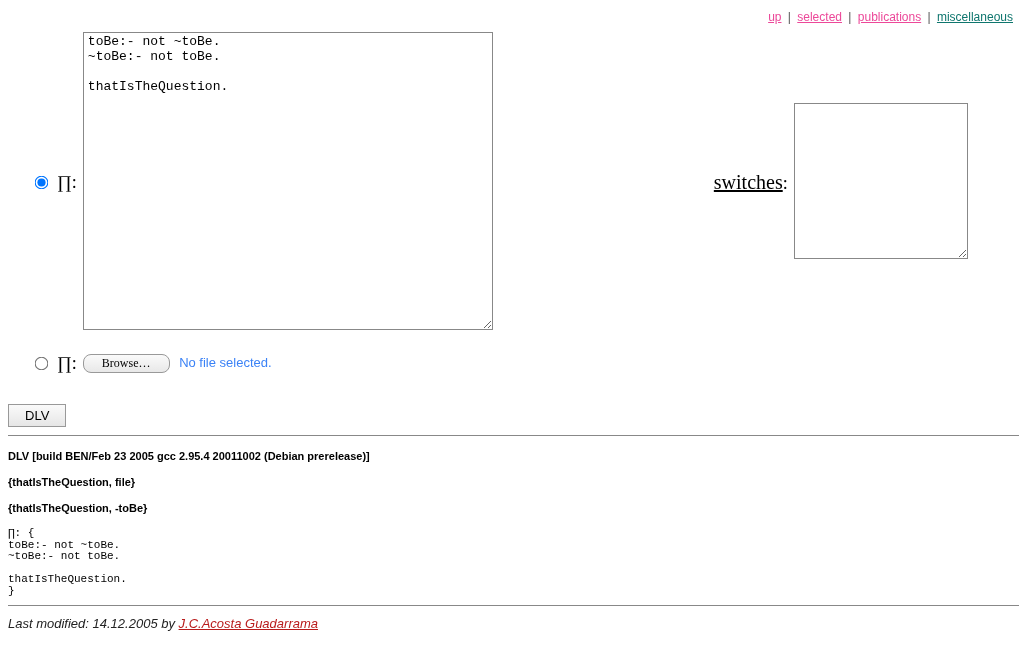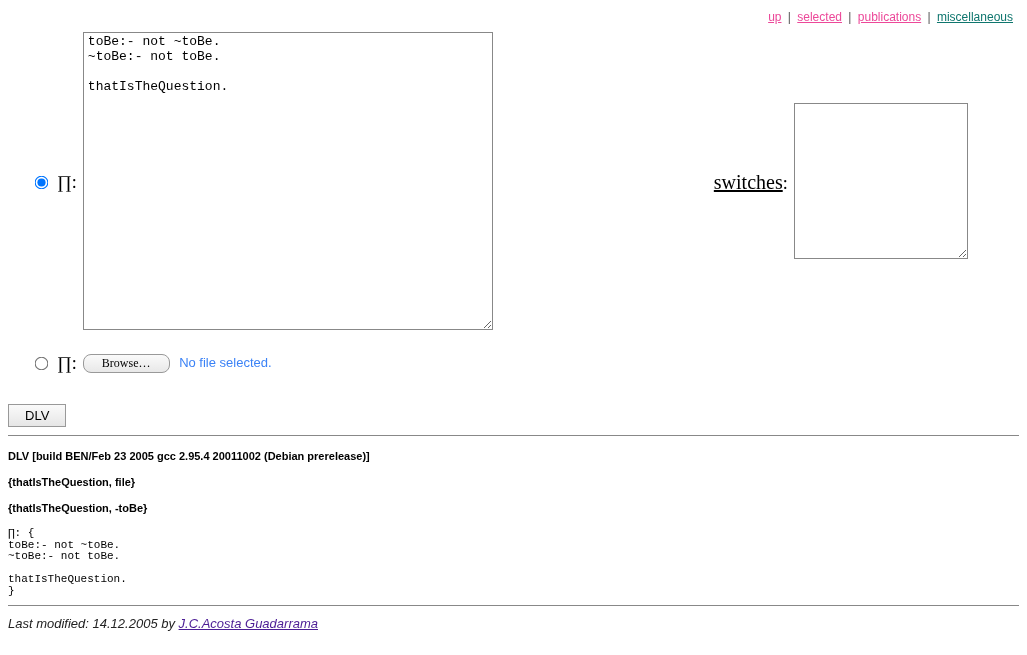--- a/index.html
+++ b/index.html
@@ -86,21 +86,21 @@
       margin: 8px 0 2px 0;
       white-space: pre;
     }
     .footer {
       font-family: Arial, Helvetica, sans-serif;
       font-size: 13px;
       font-style: italic;
       margin-top: 10px;
       color: #222;
     }
-    .footer a { color: #4c1d95; text-decoration: underline; font-style: italic; }
+    .footer a { color: #b91c1c; text-decoration: underline; font-style: italic; }
   </style>
 </head>
 <body>
 
 
 
 <div class="topnav">
   <a>up</a><span class="sep"> | </span><a>selected</a><span class="sep"> | </span><a>publications</a><span class="sep"> | </span><a class="active">miscellaneous</a>
 </div>
 

